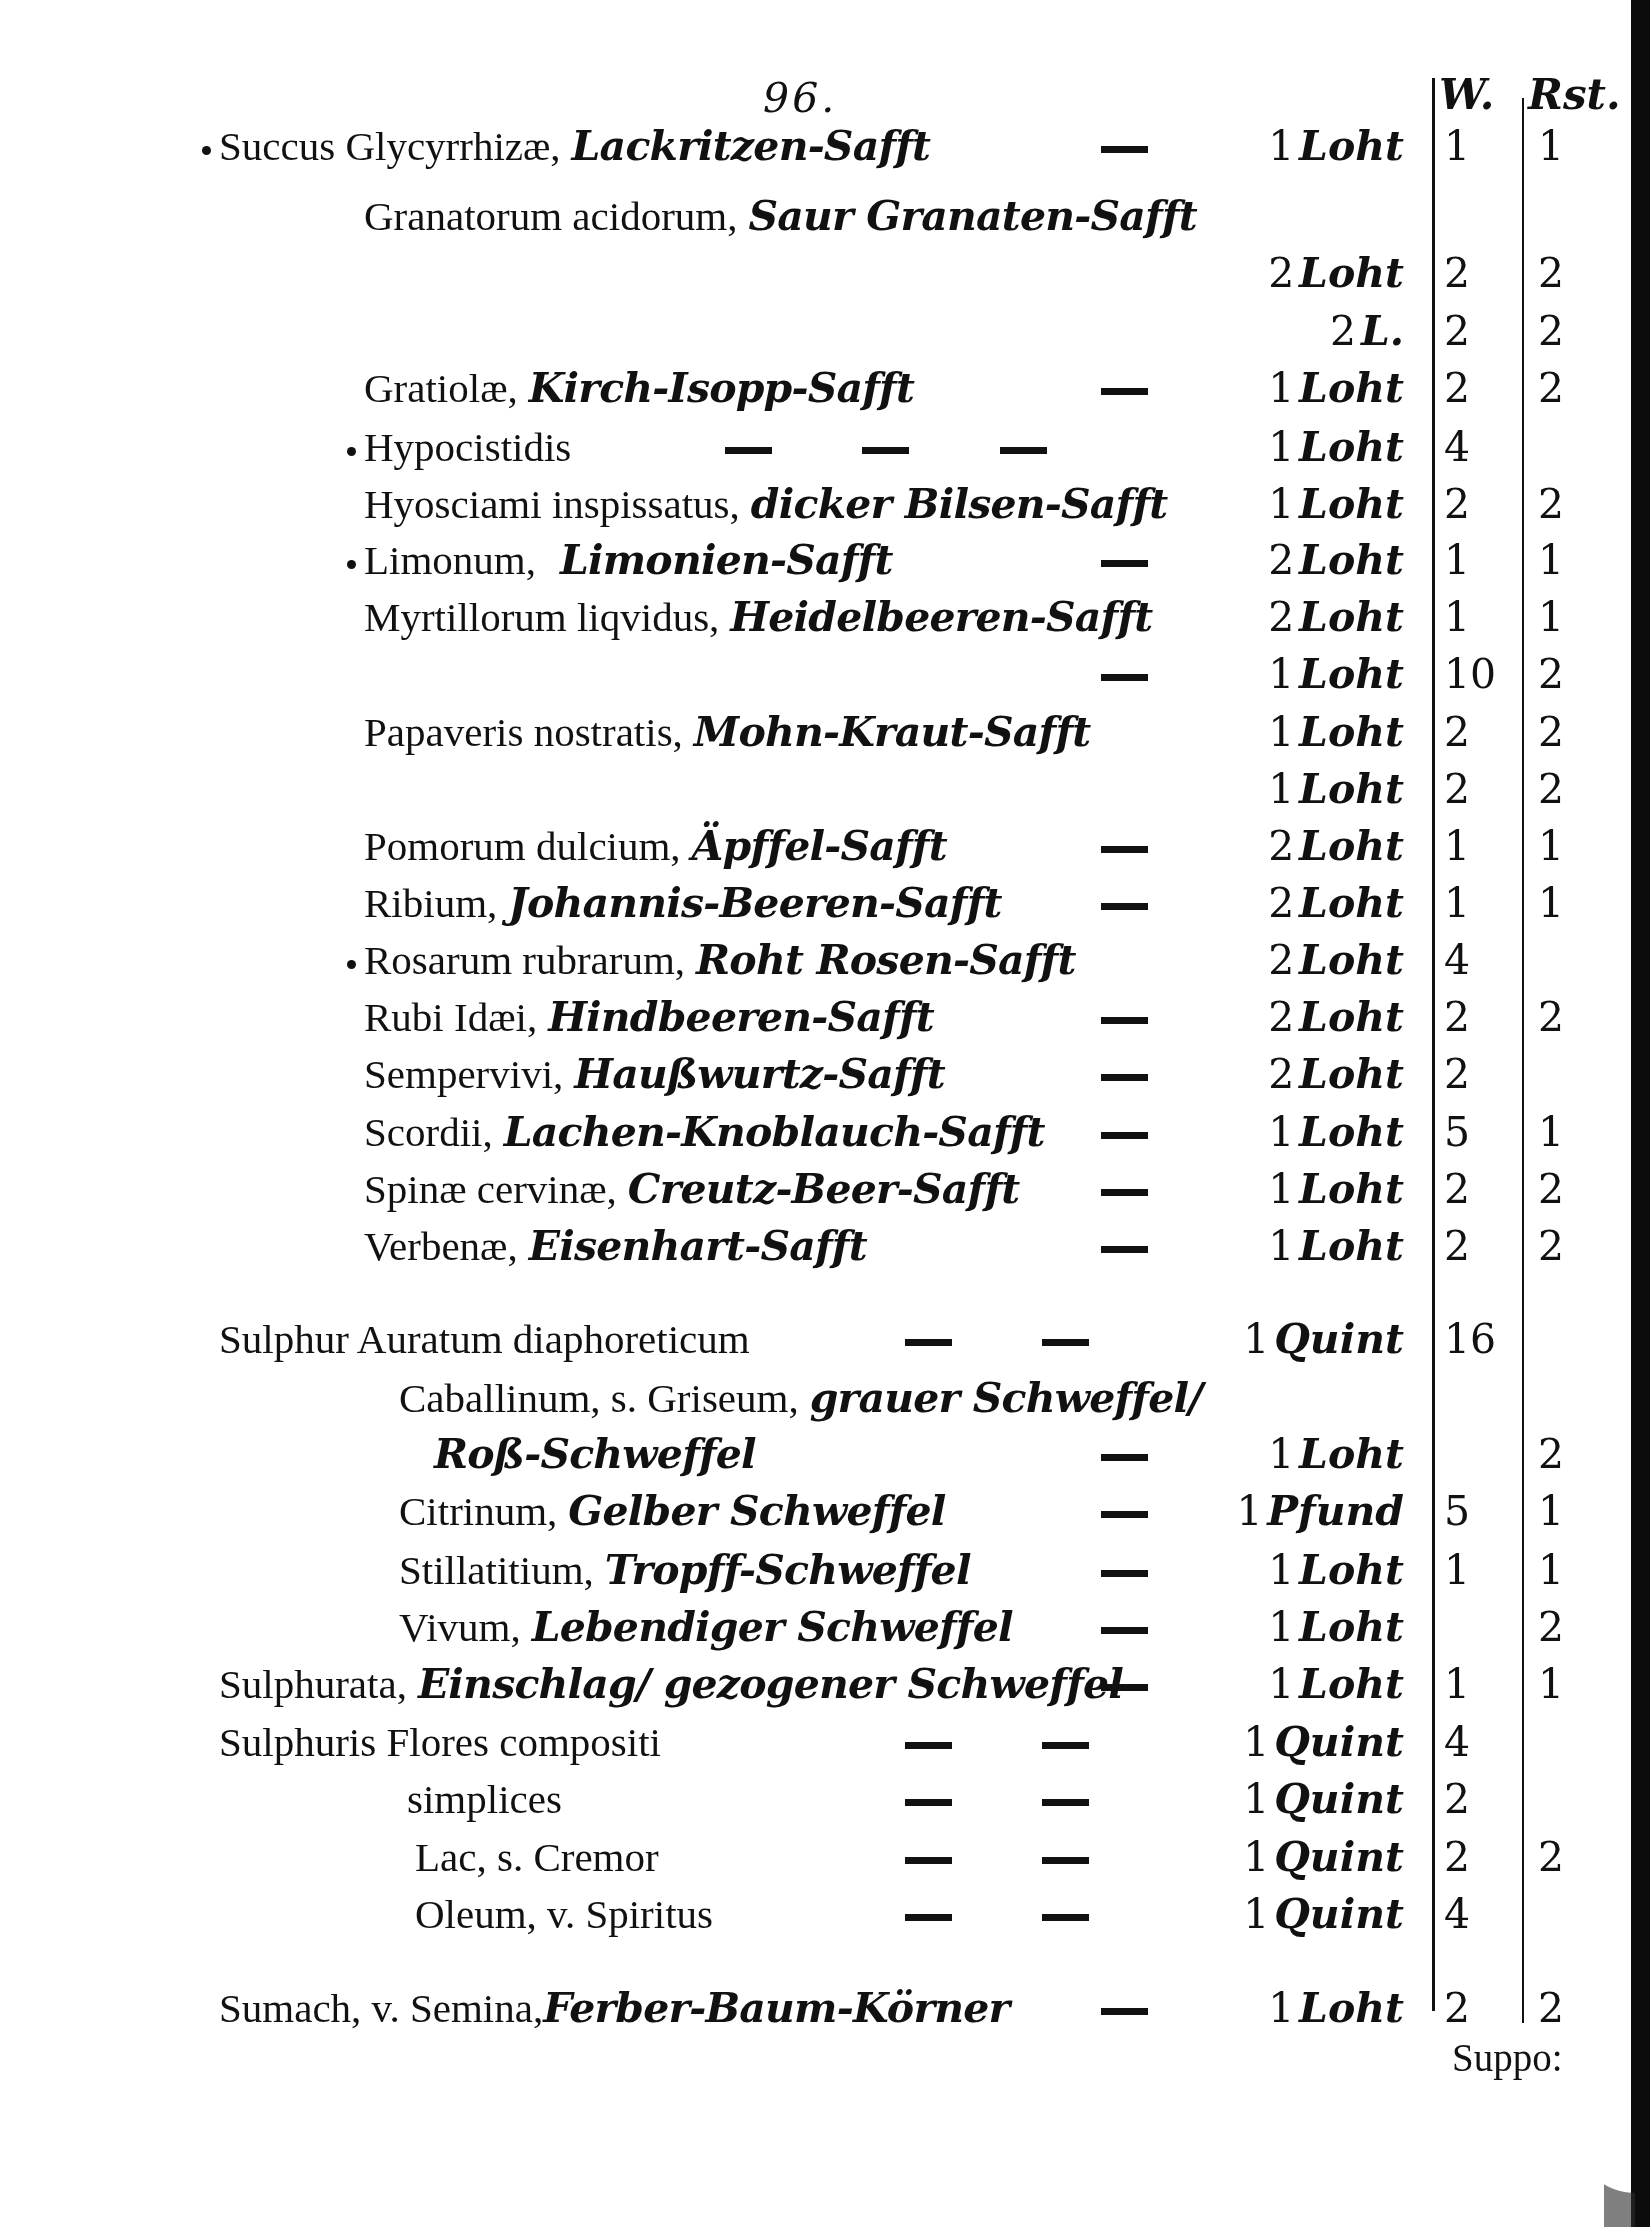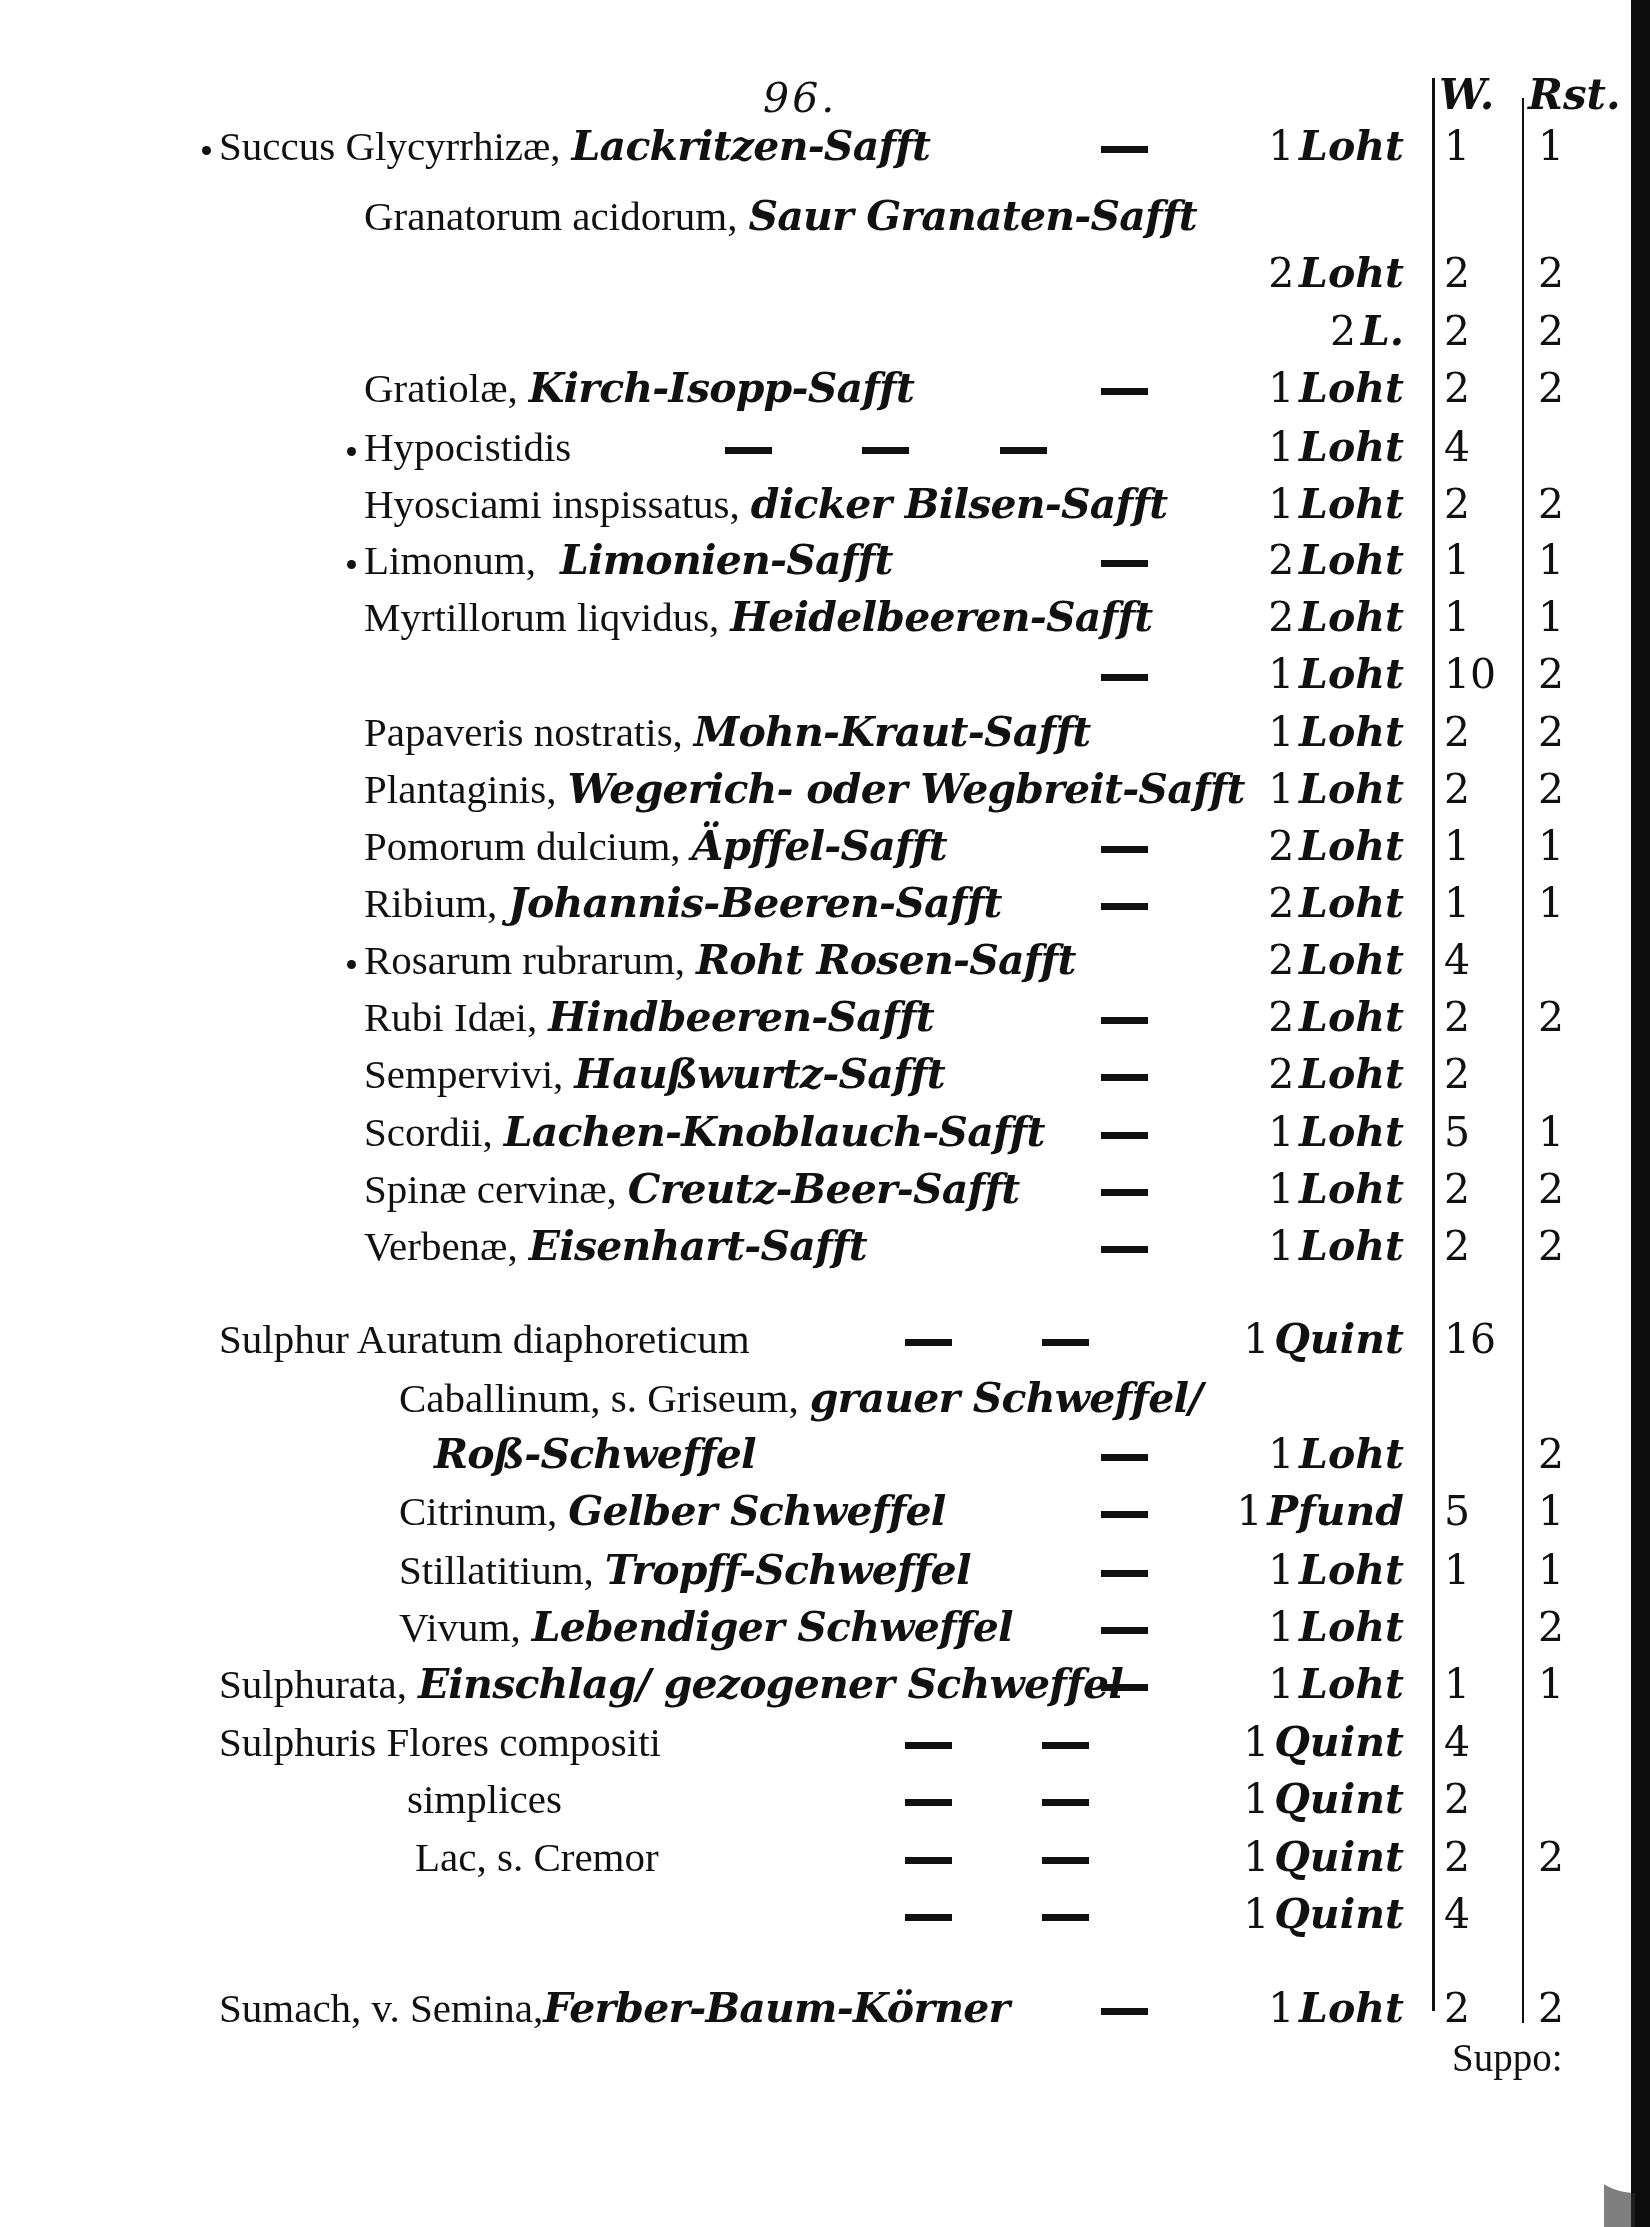--- a/index.html
+++ b/index.html
@@ -106,21 +106,20 @@
       <span class="w">10</span>
       <span class="r">2</span>
     </div>
     <div class="row" style="top: 704px;">
       <span class="latin" style="left: 364px;">Papaveris nostratis,<span style="margin-left: 11px;"><span class="german">Mohn-Kraut-Safft</span></span></span>
       <span class="qty"><span>1</span><span class="unit" style="margin-left: 4.7px;">Loht</span></span>
       <span class="w">2</span>
       <span class="r">2</span>
     </div>
     <div class="row" style="top: 761px;">
-      <span class="latin" style="left: 364px;">Plantaginis,<span style="margin-left: 11px;"><span class="german">Wegerich- oder Wegbreit-Safft</span></span></span>
       <span class="qty"><span>1</span><span class="unit" style="margin-left: 4.7px;">Loht</span></span>
       <span class="w">2</span>
       <span class="r">2</span>
     </div>
     <div class="row" style="top: 818px;">
       <span class="latin" style="left: 364px;">Pomorum dulcium,<span style="margin-left: 11px;"><span class="german">Äpffel-Safft</span></span></span>
       <span class="dashes" style="left: 1096px;"><span class="dash" style="margin-right: 0px;"></span></span>
       <span class="qty"><span>2</span><span class="unit" style="margin-left: 4.7px;">Loht</span></span>
       <span class="w">1</span>
       <span class="r">1</span>
@@ -236,20 +235,21 @@
       <span class="r"></span>
     </div>
     <div class="row" style="top: 1829px;">
       <span class="latin" style="left: 415px;">Lac, s. Cremor<span style="margin-left: 11px;"><span class="german"></span></span></span>
       <span class="dashes" style="left: 900px;"><span class="dash" style="margin-right: 86px;"></span><span class="dash" style="margin-right: 86px;"></span></span>
       <span class="qty"><span>1</span><span class="unit" style="margin-left: 4.7px;">Quint</span></span>
       <span class="w">2</span>
       <span class="r">2</span>
     </div>
     <div class="row" style="top: 1886px;">
+      <span class="latin" style="left: 415px;">Oleum, v. Spiritus<span style="margin-left: 11px;"><span class="german"></span></span></span>
       <span class="dashes" style="left: 900px;"><span class="dash" style="margin-right: 86px;"></span><span class="dash" style="margin-right: 86px;"></span></span>
       <span class="qty"><span>1</span><span class="unit" style="margin-left: 4.7px;">Quint</span></span>
       <span class="w">4</span>
       <span class="r"></span>
     </div>
     <div class="row" style="top: 1980px;">
       <span class="latin" style="left: 219px;">Sumach, v. Semina,<span style=""><span class="german">Ferber-Baum-Körner</span></span></span>
       <span class="dashes" style="left: 1096px;"><span class="dash" style="margin-right: 0px;"></span></span>
       <span class="qty"><span>1</span><span class="unit" style="margin-left: 4.7px;">Loht</span></span>
       <span class="w">2</span>

